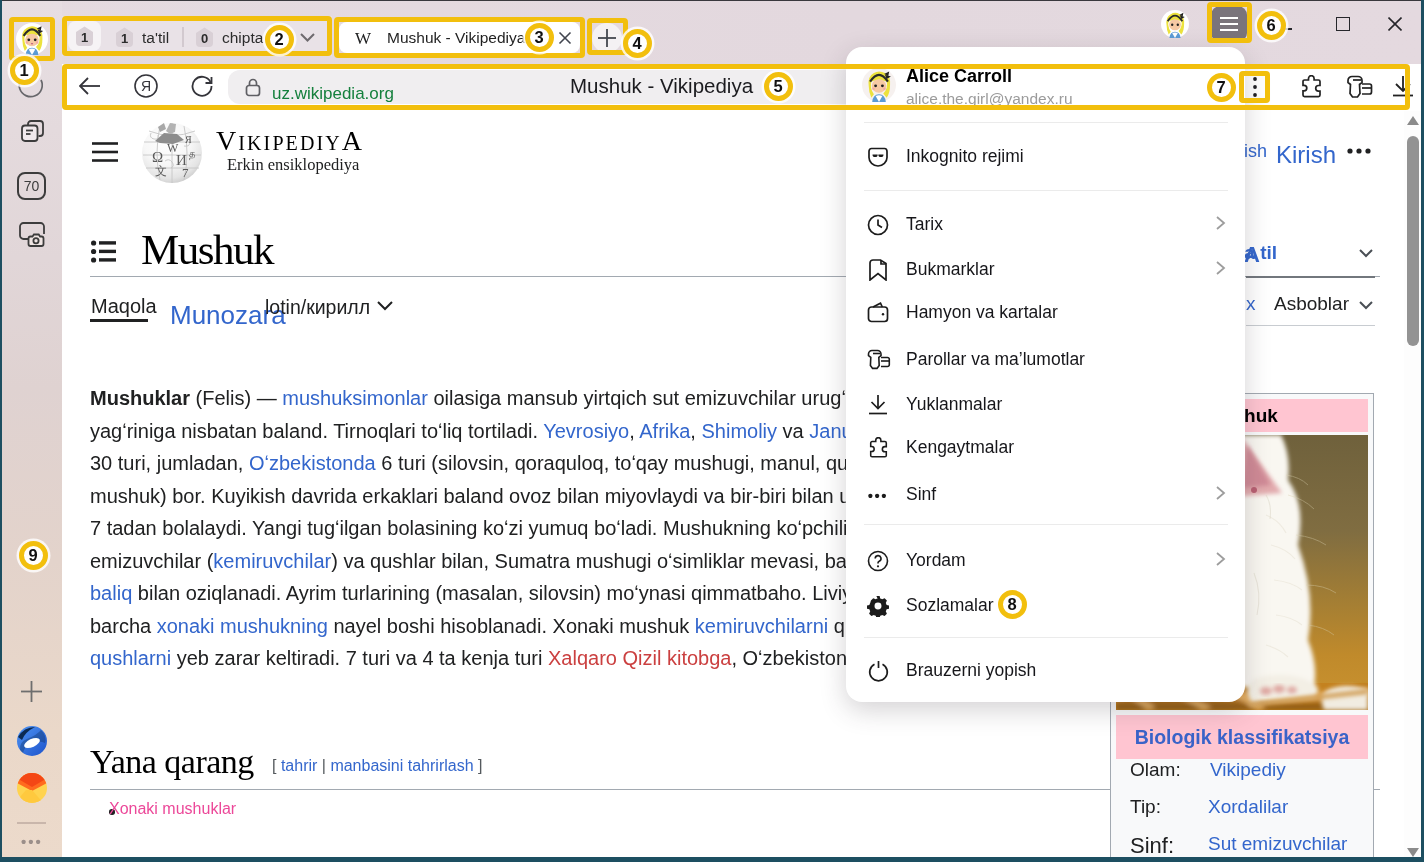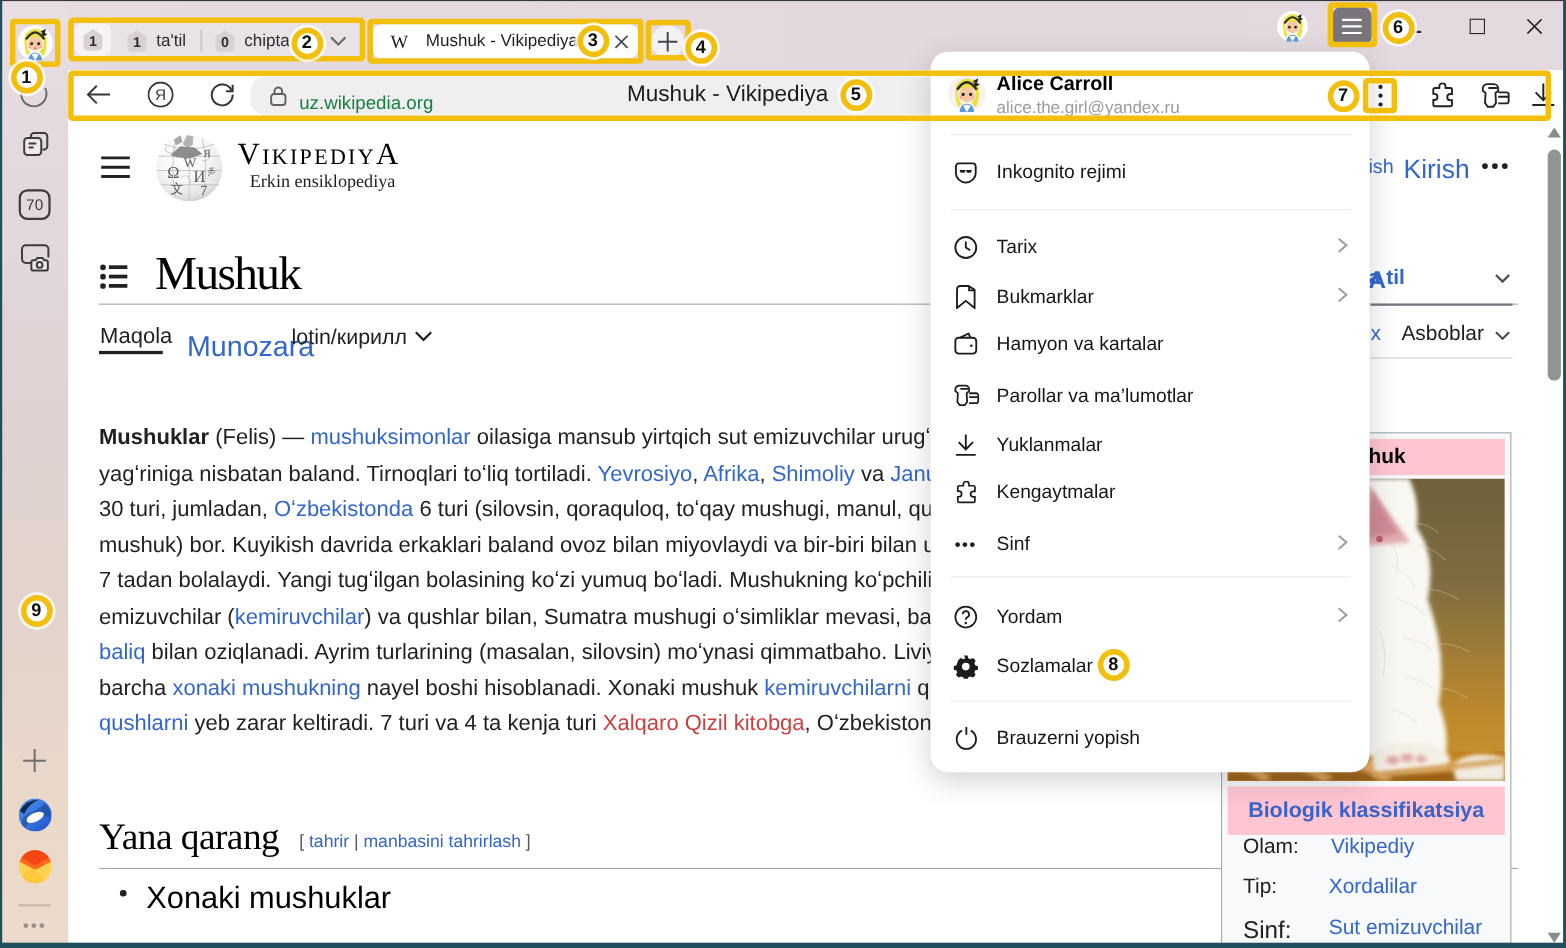--- a/index.html
+++ b/index.html
@@ -102,21 +102,21 @@
 <div class="line" style="top:517px">7 tadan bolalaydi. Yangi tugʻilgan bolasining koʻzi yumuq boʻladi. Mushukning koʻpchilik turlari mayda sut</div>
 <div class="line" style="top:549.5px">emizuvchilar (<a class="bl">kemiruvchilar</a>) va qushlar bilan, Sumatra mushugi oʻsimliklar mevasi, baliqchi mushuk esa</div>
 <div class="line" style="top:582px"><a class="bl">baliq</a> bilan oziqlanadi. Ayrim turlarining (masalan, silovsin) moʻynasi qimmatbaho. Liviya mushugi deyarli</div>
 <div class="line" style="top:614.5px">barcha <a class="bl">xonaki mushukning</a> nayel boshi hisoblanadi. Xonaki mushuk <a class="bl">kemiruvchilarni</a> qirib foyda keltirsa,</div>
 <div class="line" style="top:647px"><a class="bl">qushlarni</a> yeb zarar keltiradi. 7 turi va 4 ta kenja turi <a class="rl">Xalqaro Qizil kitobga</a>, Oʻzbekistonda uchraydigan ayrim</div>
 
 <div class="a" style="left:90px;top:743px;font-family:'Liberation Serif',serif;font-size:34px;letter-spacing:-.5px;color:#000">Yana qarang</div>
 <div class="a" style="left:272px;top:757px;font-size:16px;color:#54595d">[ <a class="bl">tahrir</a> | <a class="bl">manbasini tahrirlash</a> ]</div>
 <div class="a" style="left:90px;top:789px;width:1290px;height:1px;background:#a2a9b1"></div>
 <div class="a" style="left:109px;top:809px;width:5.5px;height:5.5px;border-radius:50%;background:#202122"></div>
-<div class="a" style="left:133px;top:800px;font-size:28px;color:#000000">Xonaki mushuklar</div>
+<div class="a" style="left:109px;top:800px;font-size:16px;color:#ec4899">Xonaki mushuklar</div>
 
 <div class="a" style="left:1244px;top:141px;font-size:18px;color:#3366cc">ish</div>
 <div class="a" style="left:1276px;top:141px;font-size:24px;color:#3366cc">Kirish</div>
 <svg class="a" style="left:1347px;top:148px" width="24" height="6" viewBox="0 0 24 6">
       <g fill="#202122">
         <circle cx="3" cy="3" r="2.6"></circle>
         <circle cx="12" cy="3" r="2.6"></circle>
         <circle cx="21" cy="3" r="2.6"></circle>
       </g>
     </svg>

